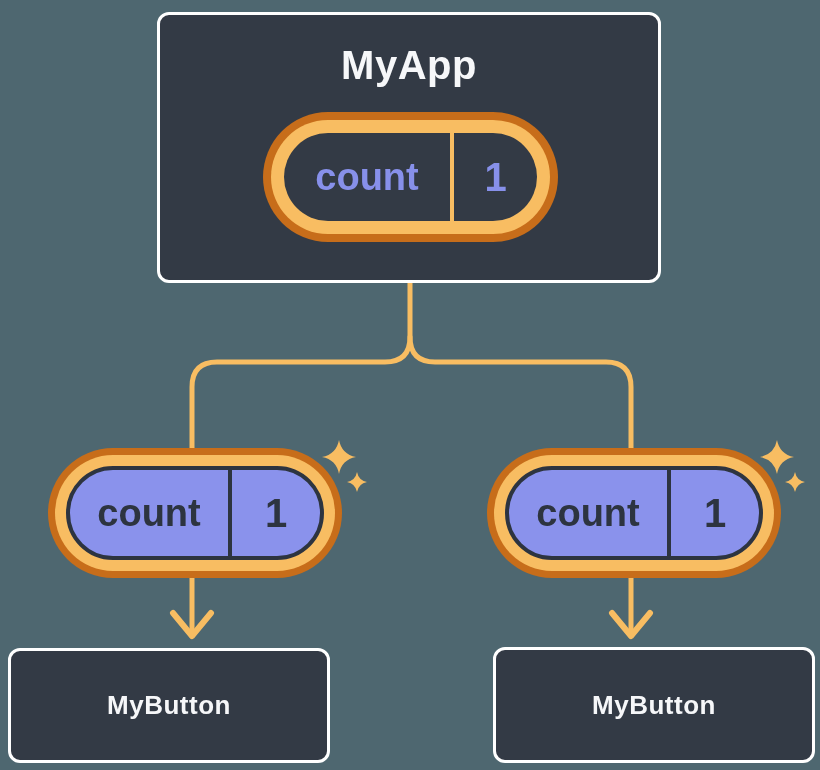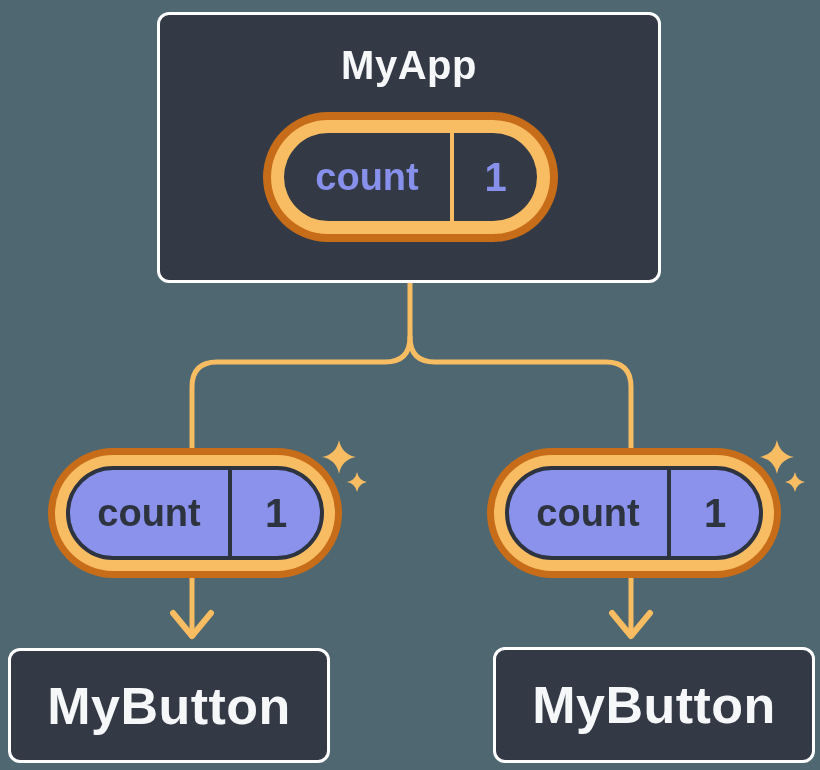--- a/index.html
+++ b/index.html
@@ -17,21 +17,21 @@
   body{background:var(--bg);font-family:"Liberation Sans", sans-serif;}
   .canvas{position:relative;width:820px;height:770px;background:var(--bg);overflow:hidden;}
   .connectors{position:absolute;left:0;top:0;z-index:1;}
 
   .node{position:absolute;background:var(--node-fill);border:3px solid var(--node-border);
         border-radius:12px;box-sizing:border-box;z-index:2;}
   .node-root{left:157px;top:12px;width:504px;height:271px;}
   .node-title{color:var(--node-text);font-size:40px;font-weight:600;text-align:center;
               margin-top:28px;letter-spacing:0.5px;}
   .node-child{display:flex;align-items:center;justify-content:center;
-              color:var(--node-text);font-size:52px;font-weight:600;letter-spacing:0.5px;}
+              color:var(--node-text);font-size:26px;font-weight:600;letter-spacing:0.5px;}
   .node-child-left{left:8px;top:648px;width:322px;height:115px;}
   .node-child-right{left:493px;top:647px;width:322px;height:116px;}
 
   
   .pill-outer{border-radius:999px;background:var(--accent-dark);box-sizing:border-box;z-index:3;}
   .pill-mid{width:100%;height:100%;border-radius:999px;background:var(--accent-light);box-sizing:border-box;}
   .pill-inner{width:100%;height:100%;border-radius:999px;box-sizing:border-box;
               display:flex;align-items:stretch;overflow:hidden;}
   .pill-cell{display:flex;align-items:center;justify-content:center;font-weight:bold;}
 

